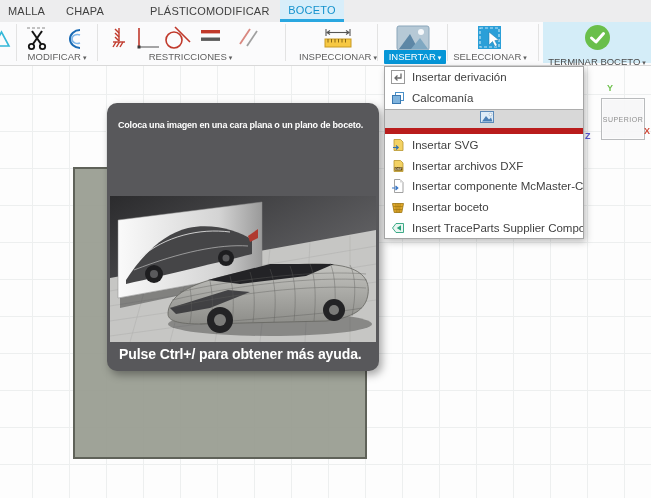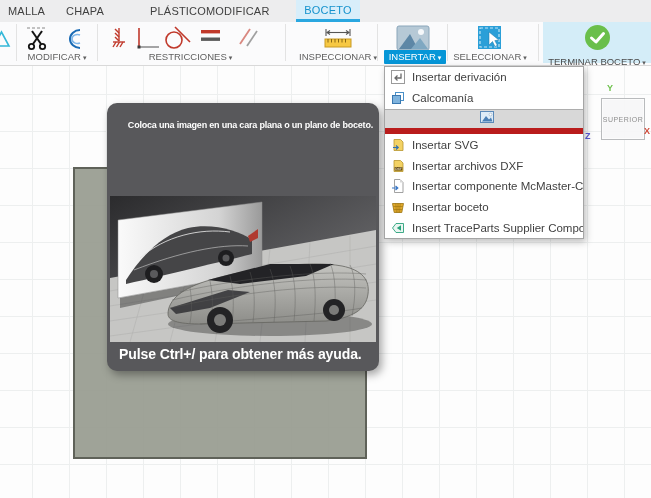--- a/index.html
+++ b/index.html
@@ -53,35 +53,35 @@
       font-size:11.5px;color:#3f3f3f;white-space:nowrap;overflow:hidden;}
   .menu-item.selected{background:#d8d8d8;border-top:1px solid #adadad;border-bottom:6px solid #b91c1c;
       height:18.8px;flex-direction:column;}
   .menu-item .micon{flex:0 0 14px;height:14px;}
   .kebab{margin-left:auto;padding-right:9px;font-size:11px;color:#444;font-weight:bold;}
 
   
   .tooltip{position:absolute;left:107px;top:103px;width:272px;height:268px;background:#58585b;
       border-radius:10px;box-shadow:3px 4px 9px rgba(0,0,0,.35);z-index:20;color:#fff;}
   .tt-text{padding:16px 6px 0 11px;}
-  .tt-text p{margin:0 0 10px 0;font-size:9px;font-weight:bold;letter-spacing:-0.2px;line-height:1.45;text-align:right;}
+  .tt-text p{margin:0 0 10px 0;font-size:9px;font-weight:bold;letter-spacing:-0.2px;line-height:1.45;}
   .tt-image{position:absolute;left:3px;top:93px;width:266px;height:146px;}
   .tt-footer{position:absolute;left:12px;bottom:9px;font-size:14px;font-weight:bold;letter-spacing:-0.1px;}
 </style>
 </head>
 <body>
 
 <div class="page">
 
   <div class="tabbar">
     <div class="tab" style="left:8px">MALLA</div>
     <div class="tab" style="left:66px">CHAPA</div>
     <div class="tab" style="left:150px">PLÁSTICO</div>
     <div class="tab" style="left:206px">MODIFICAR</div>
-    <div class="tab active" style="left:296px;width:64px">BOCETO</div>
+    <div class="tab active" style="left:280px;width:64px">BOCETO</div>
   </div>
 
   <div class="toolbar">
 
     <div class="ticon" style="left:-9px;top:6px">
       <svg width="22" height="22">
           <polygon points="3,18 18,18 10.5,4" fill="none" stroke="#35b8d8" stroke-width="1.6"></polygon>
         </svg>
     </div>
     <div class="tsep" style="left:16px"></div>

